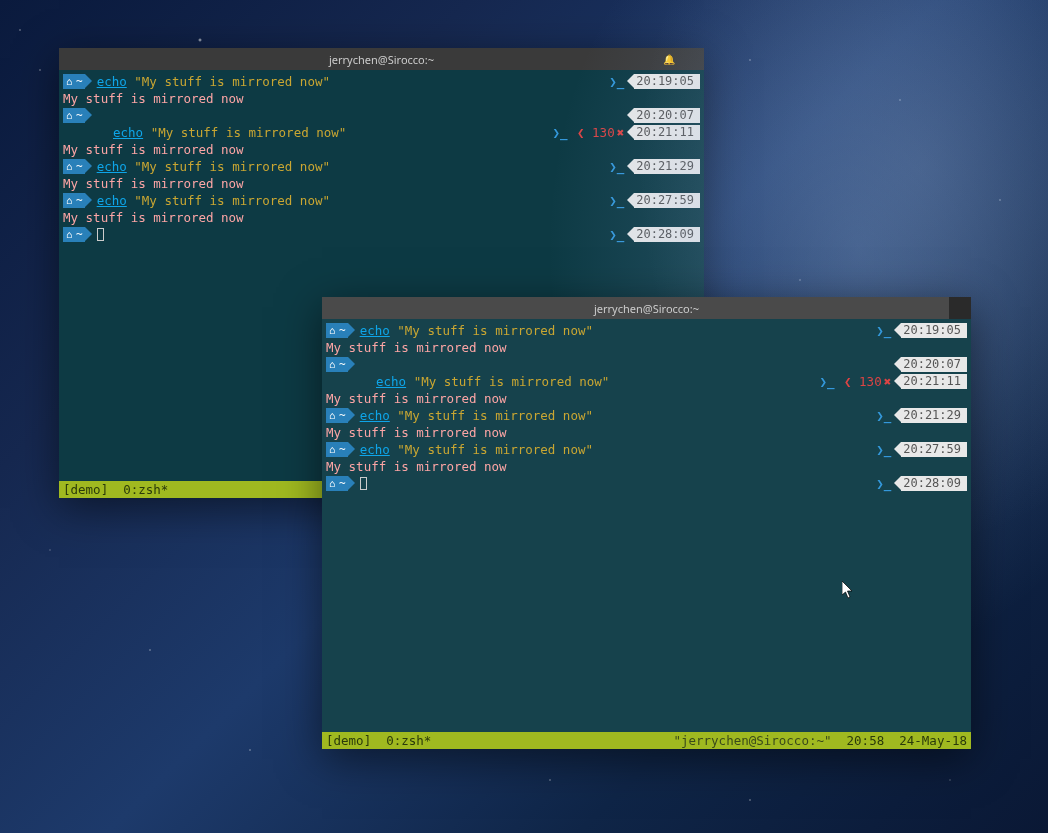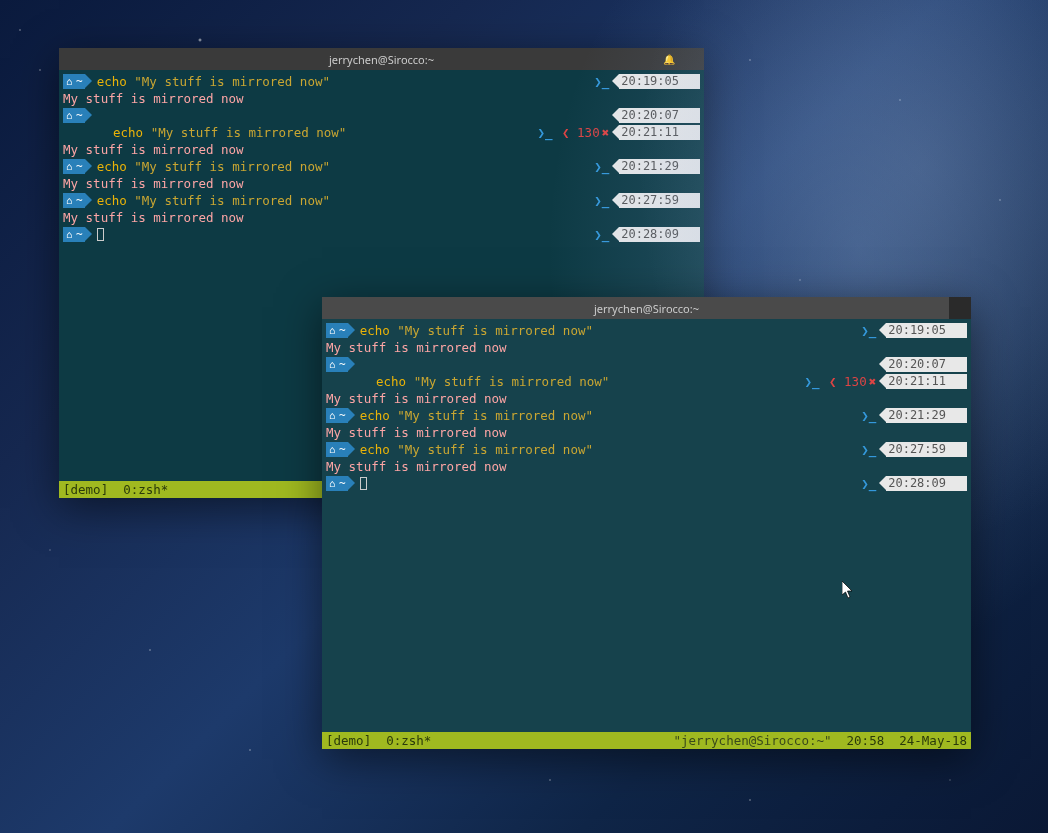--- a/index.html
+++ b/index.html
@@ -159,39 +159,39 @@
       border-left: 7px solid #2980b9;
       border-top: 7.5px solid transparent;
       border-bottom: 7.5px solid transparent;
     }
     .home-icon {
       display: inline-block;
       margin-right: 4px;
       font-size: 10px;
     }
     
-    .cmd-echo { color: #eab308; }
+    .cmd-echo { color: #0ea5e9; text-decoration: underline; }
     .cmd-string { color: #c9a632; }
     .output-text { color: #fca5a5; }
     
     .right-status {
       position: absolute;
       right: 0;
       display: flex;
       align-items: center;
       height: 17px;
     }
     
     .time-badge {
       display: inline-flex;
       align-items: center;
       background: #e8e8e8;
       color: #555;
       height: 15px;
-      padding: 0 21px 0 2px;
+      padding: 0 6px 0 2px;
       font-size: 12px;
       position: relative;
       margin-left: 8px;
     }
     .time-badge::before {
       content: '';
       position: absolute;
       left: -7px;
       top: 0;
       border-right: 7px solid #e8e8e8;

